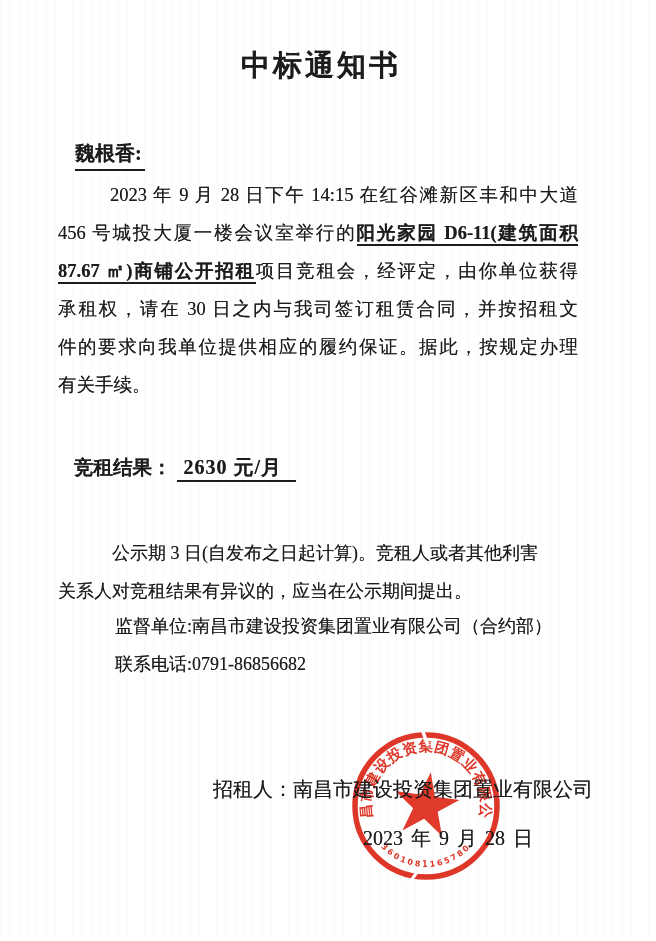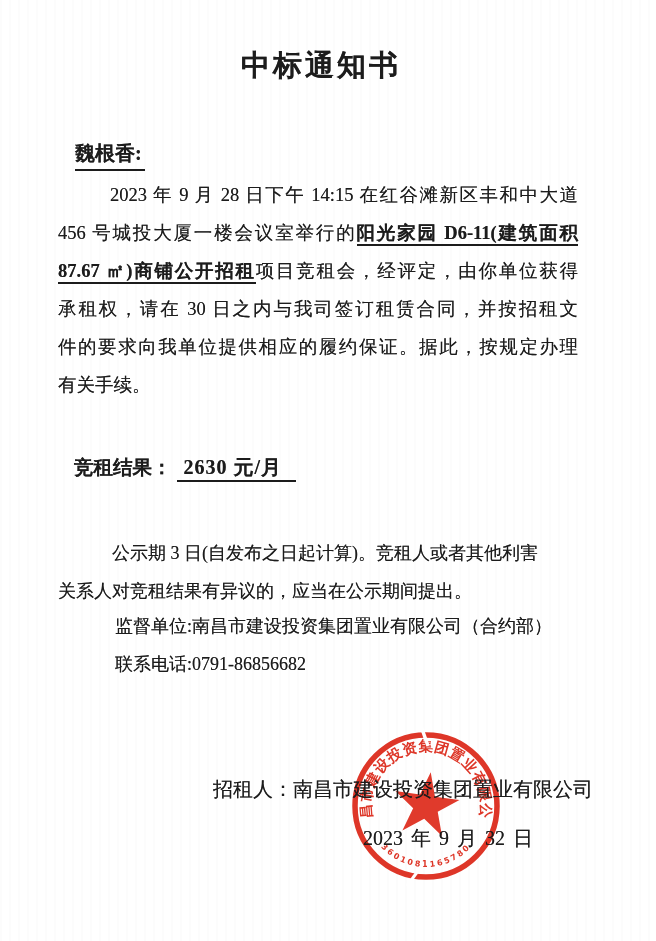--- a/index.html
+++ b/index.html
@@ -108,16 +108,16 @@
     <div class="indent2">公示期 3 日(自发布之日起计算)。竞租人或者其他利害</div>
     <div>关系人对竞租结果有异议的，应当在公示期间提出。</div>
   </div>
 
   <div class="supervisor-line ink">监督单位:南昌市建设投资集团置业有限公司（合约部）</div>
 
   <div class="phone-line ink">联系电话:0791-86856682</div>
 
   <div class="issuer-line ink"><span>招租人：</span><span>南昌市建设投资集团置业有限公司</span></div>
 
-  <div class="date-line ink">2023 年 9 月 32 日</div>
+  <div class="date-line ink">2023 年 9 月 28 日</div>
 
   <div class="scan-texture"></div>
 </div>
 
 </body></html>

